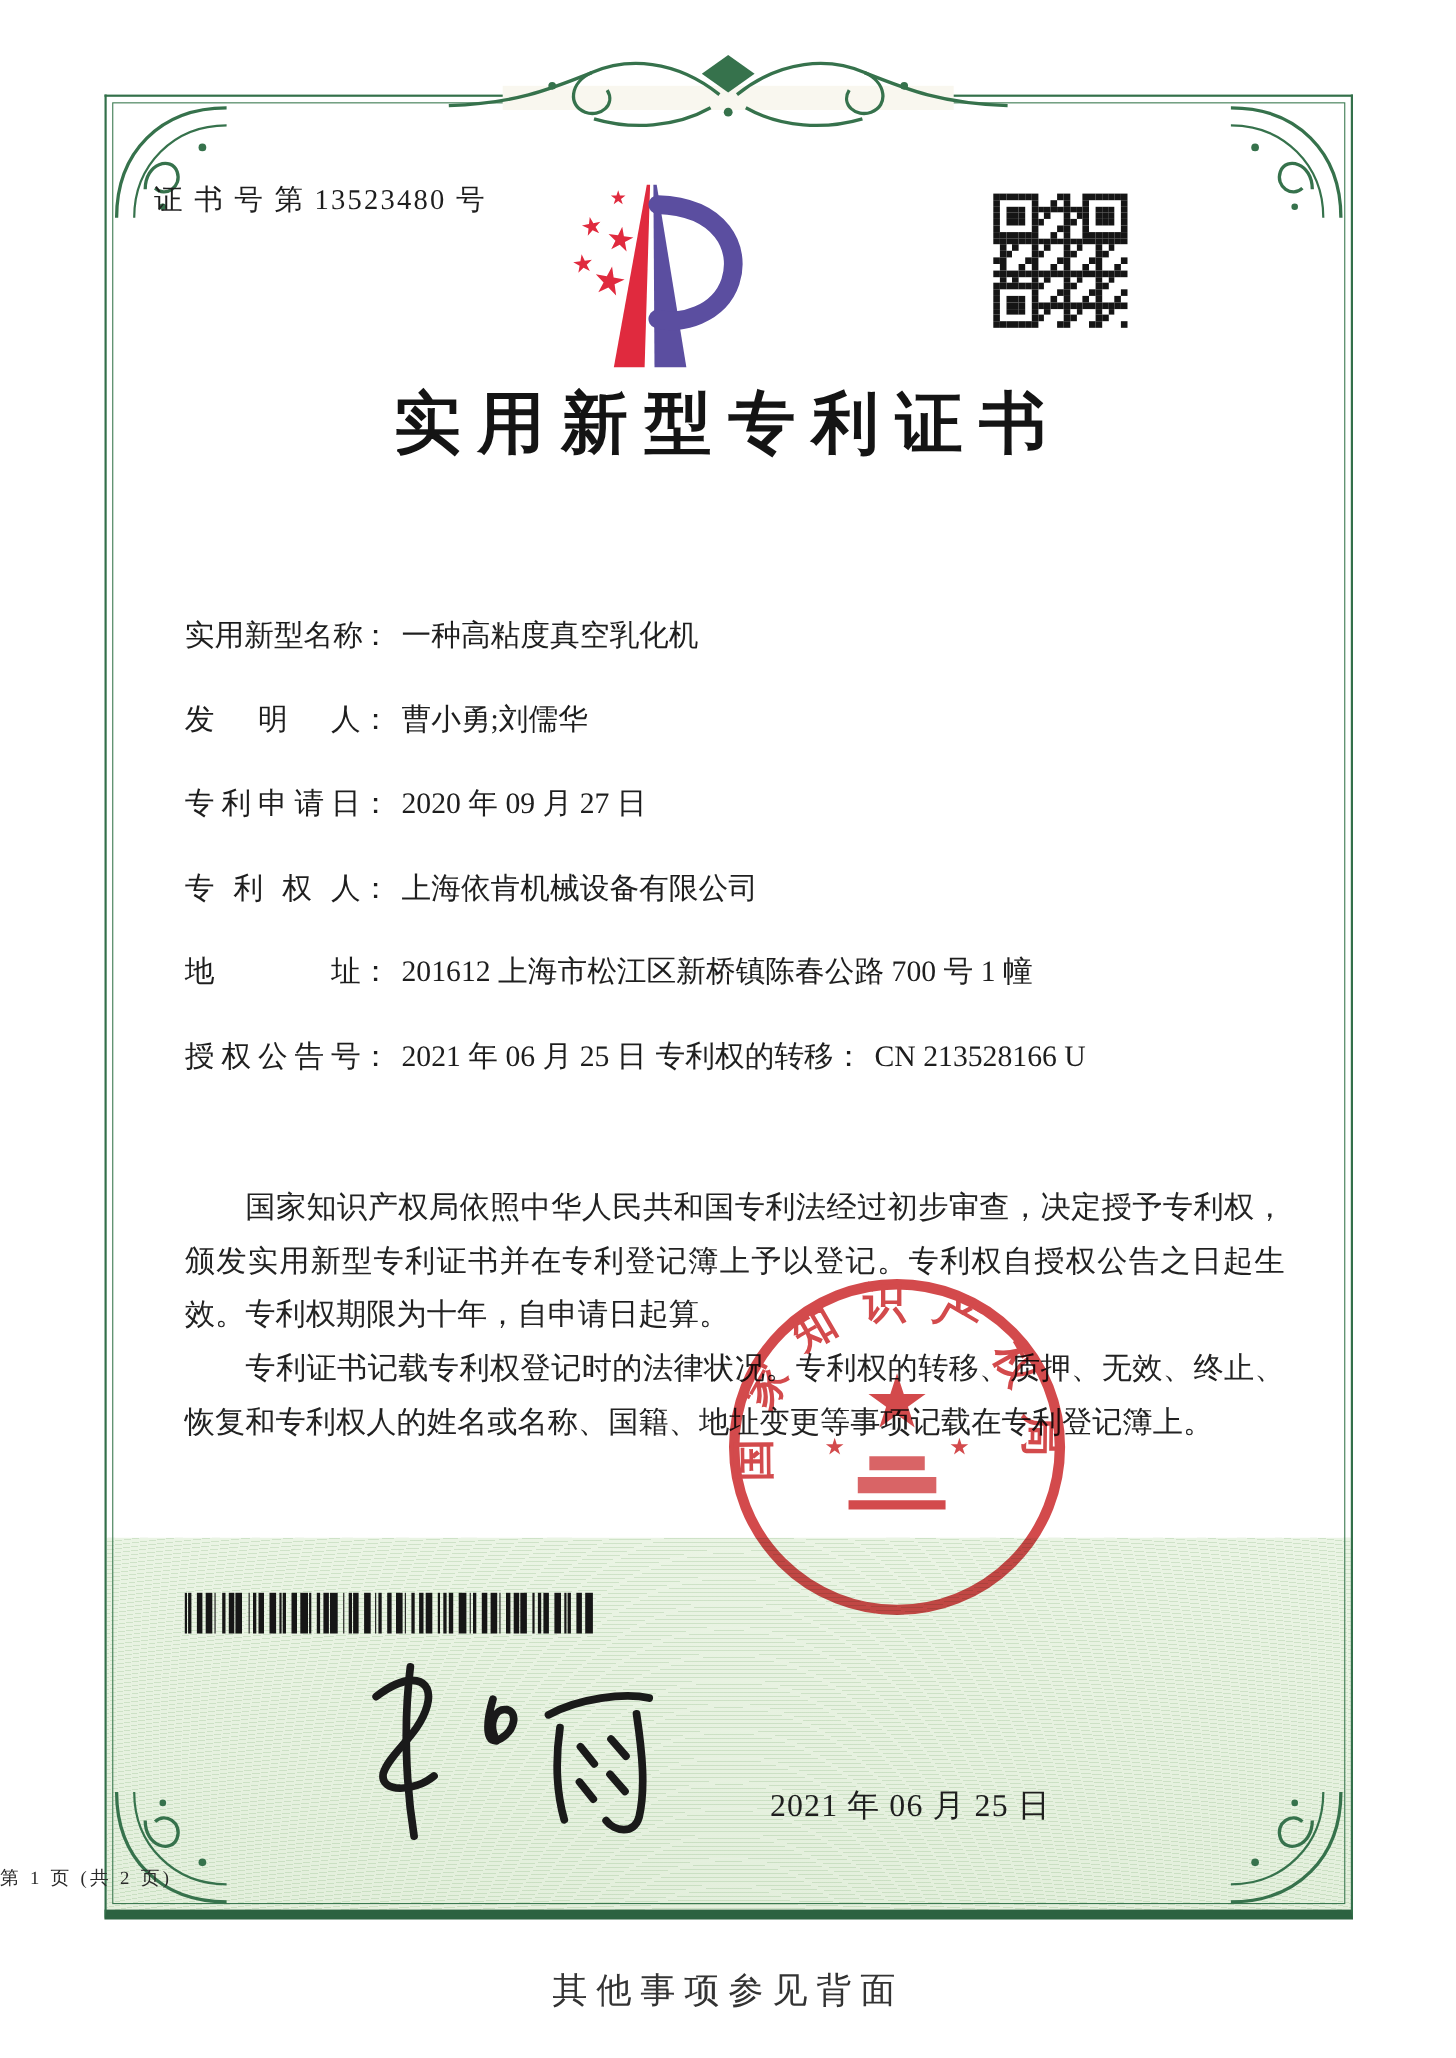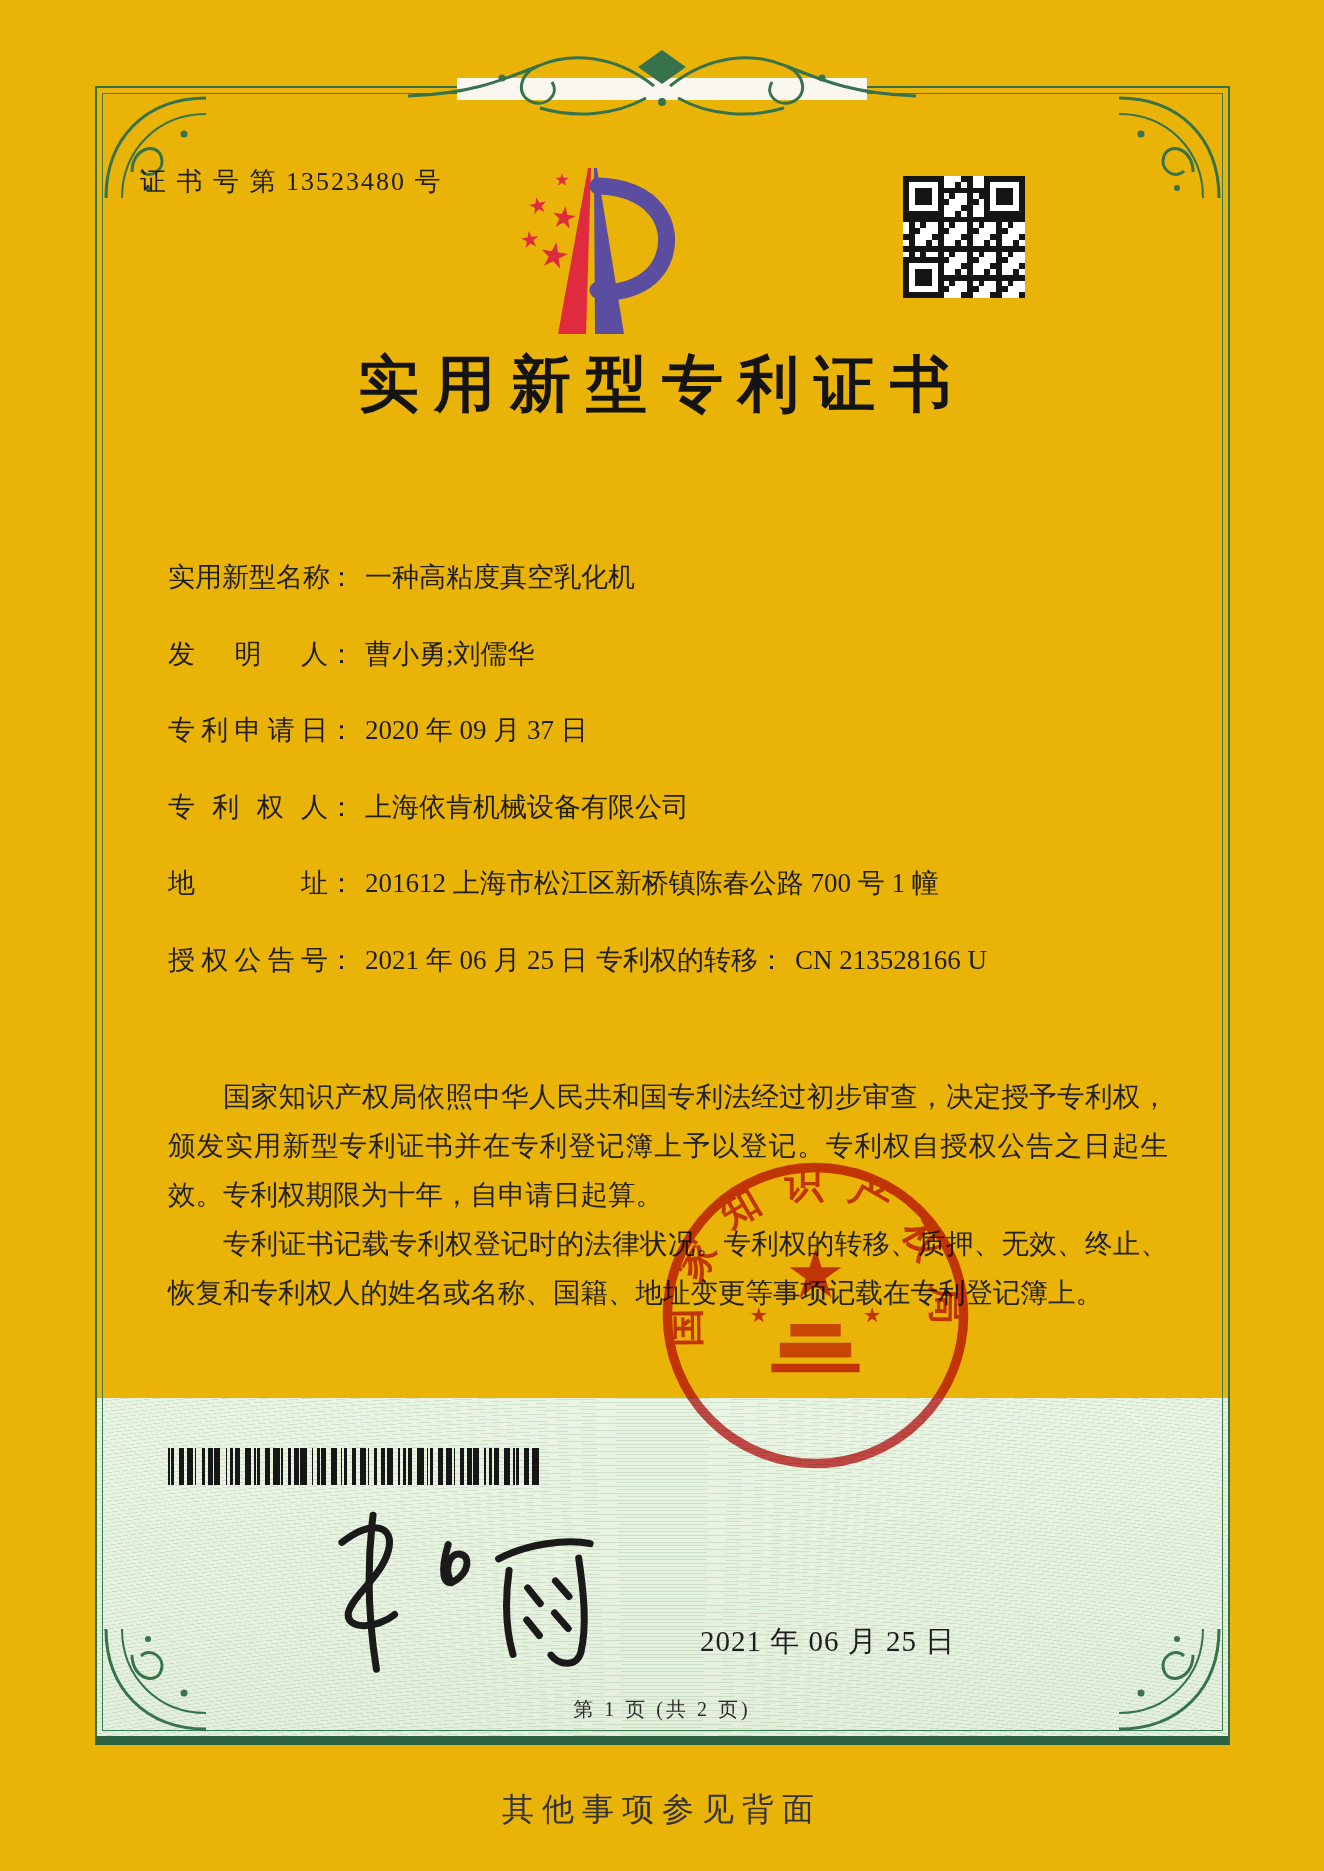--- a/index.html
+++ b/index.html
@@ -1,18 +1,18 @@
 <!DOCTYPE html>
 <html><head>
 <meta charset="utf-8">
 <style>
   html,body{margin:0;padding:0;background:#ddd;}
   .page{
     position:relative; width:1324px; height:1871px; margin:0 auto;
-    background:#eab308; overflow:hidden;
+    background:#ffffff; overflow:hidden;
     font-family:"Liberation Serif","DejaVu Serif",serif; color:#1e1e1e;
   }
   
   .band{
     position:absolute; left:97px; right:96px; top:1398px; bottom:128px; z-index:1;
     background:
       repeating-radial-gradient(1300px 650px at 50% 330%,
         rgba(110,165,100,.22) 0 1.5px, rgba(255,255,255,0) 1.5px 7px),
       linear-gradient(#eaf4e4,#e3efdc);
   }
@@ -74,22 +74,22 @@
     position:absolute; z-index:4; left:170px; top:1538px;
     font-size:29px; line-height:55px; letter-spacing:3px;
   }
   .signature{ position:absolute; z-index:4; left:318px; top:1498px; }
   .seal{ position:absolute; z-index:6; left:658px; top:1158px; mix-blend-mode:multiply; opacity:.92; }
   .seal-date{
     position:absolute; z-index:5; left:700px; top:1622px; white-space:nowrap;
     font-size:29px; letter-spacing:1px;
   }
   .page-info{
-    position:absolute; z-index:4; left:0; right:0; top:1696px; text-align:center;
-    font-size:20px; letter-spacing:3px; color:#2a2a2a;
+    position:absolute; z-index:4; left:0; right:0; top:1696px; text-align:left;
+    font-size:17px; letter-spacing:3px; color:#2a2a2a;
   }
   .back-note{
     position:absolute; z-index:4; left:0; right:0; top:1788px; text-align:center;
     font-size:32px; letter-spacing:8px; color:#333;
   }
 </style>
 </head>
 <body>
 
 <div class="page">
@@ -600,21 +600,21 @@
   <div class="title">实用新型专利证书</div>
 
   <div class="fields">
     <div class="frow">
       <span class="flabel">实用新型名称</span><span class="fcolon">：</span><span class="fvalue">一种高粘度真空乳化机</span>
     </div>
     <div class="frow">
       <span class="flabel">发明人</span><span class="fcolon">：</span><span class="fvalue">曹小勇;刘儒华</span>
     </div>
     <div class="frow">
-      <span class="flabel">专利申请日</span><span class="fcolon">：</span><span class="fvalue">2020 年 09 月 37 日</span>
+      <span class="flabel">专利申请日</span><span class="fcolon">：</span><span class="fvalue">2020 年 09 月 27 日</span>
     </div>
     <div class="frow">
       <span class="flabel">专利权人</span><span class="fcolon">：</span><span class="fvalue">上海依肯机械设备有限公司</span>
     </div>
     <div class="frow">
       <span class="flabel">地址</span><span class="fcolon">：</span><span class="fvalue">201612 上海市松江区新桥镇陈春公路 700 号 1 幢</span>
     </div>
     <div class="frow">
       <span class="flabel">授权公告号</span><span class="fcolon">：</span><span class="fvalue">2021 年 06 月 25 日</span>
       <span class="pair2">

